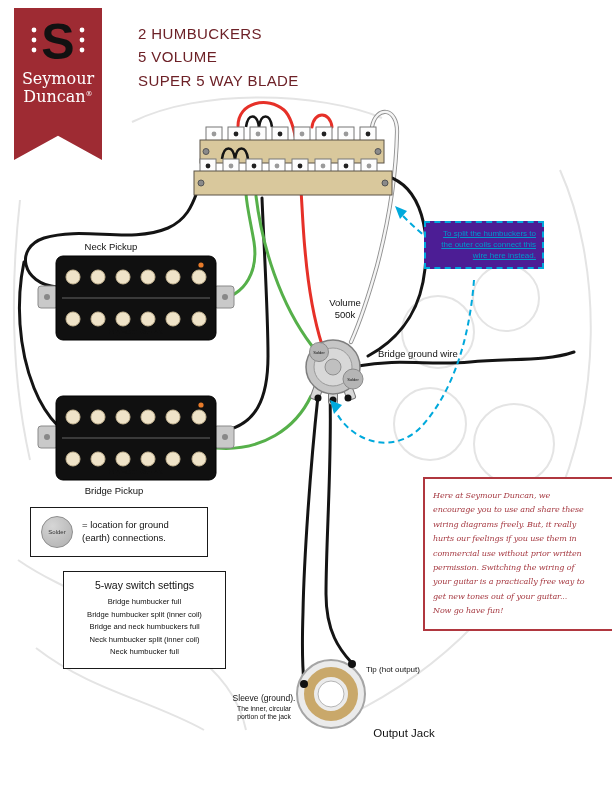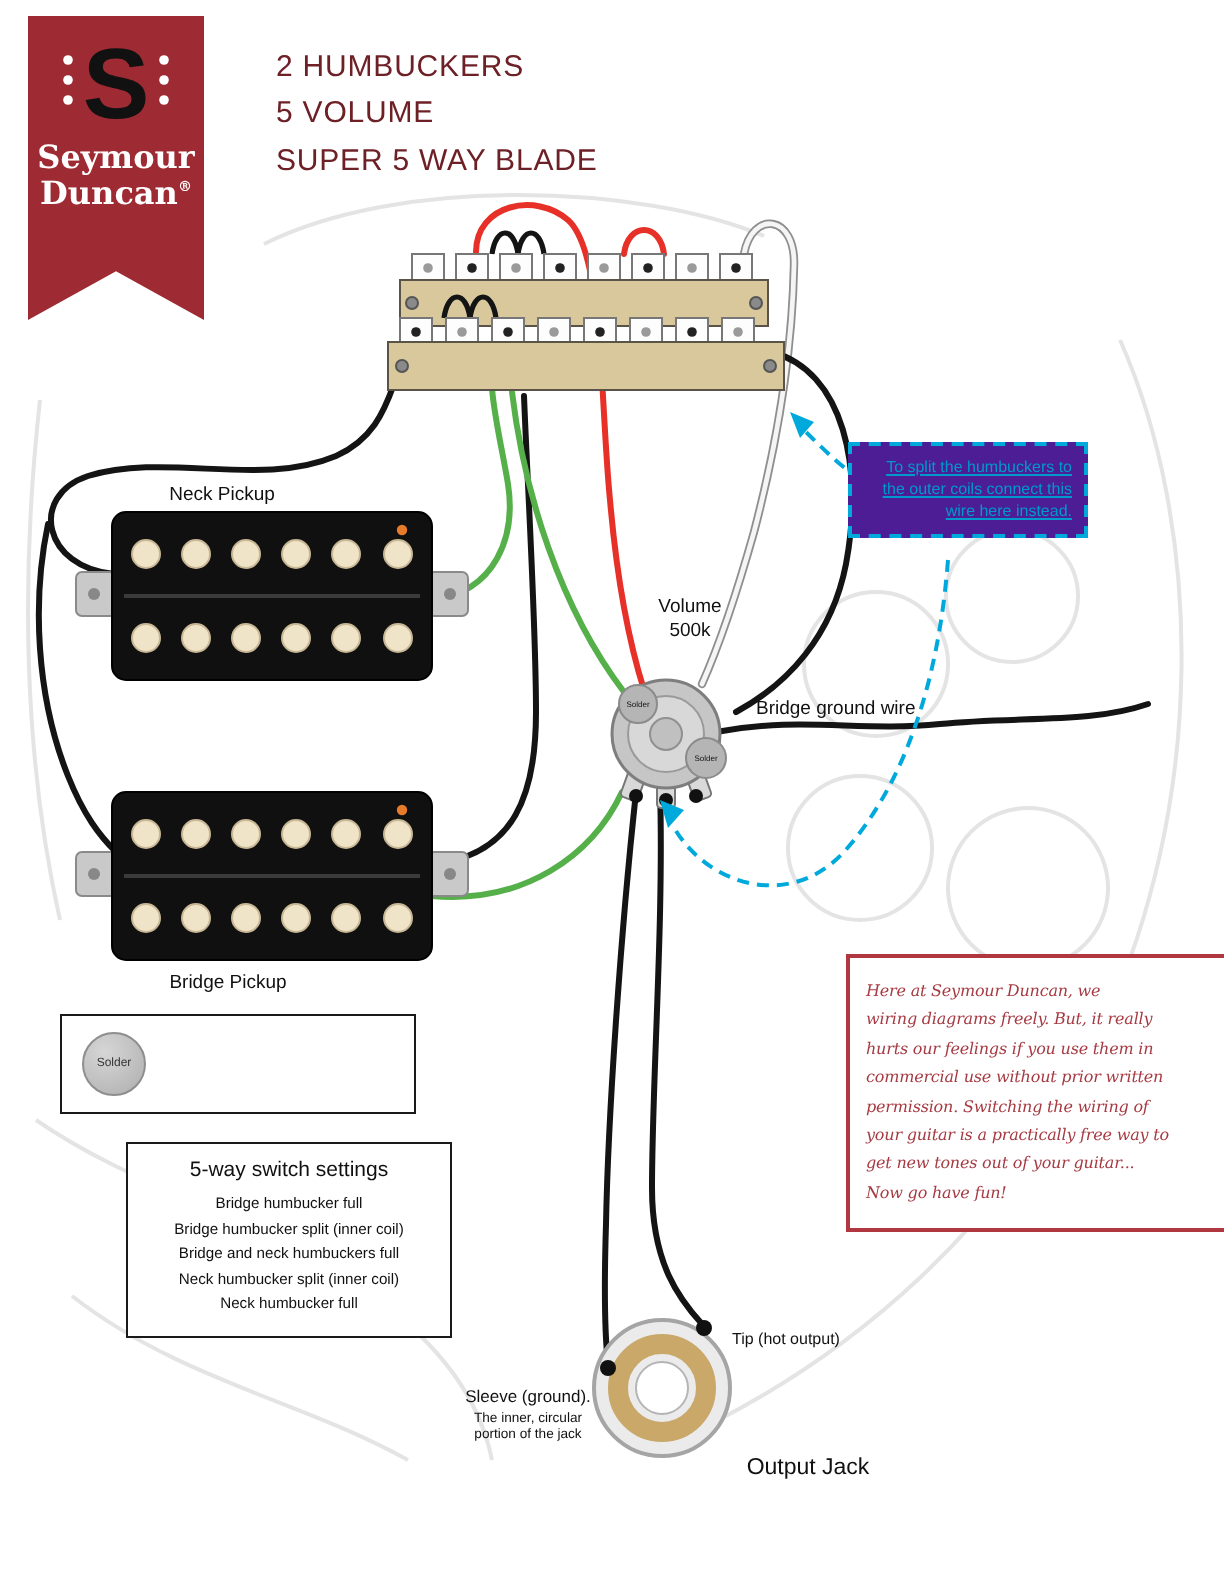--- a/index.html
+++ b/index.html
@@ -7,21 +7,21 @@
         font-family:"Liberation Sans",sans-serif;}
   .diagram{position:absolute;left:0;top:0;width:612px;height:792px;}
   svg text{font-family:"Liberation Sans",sans-serif;fill:#111;}
 
   
   .logo{position:absolute;left:14px;top:8px;width:88px;height:152px;background:#9e2b33;
         clip-path:polygon(0 0,100% 0,100% 100%,50% 84%,0 100%);
         display:flex;flex-direction:column;align-items:center;}
   .logo .monogram{margin-top:6px;}
   .logo .name{color:#fff;font-family:"DejaVu Serif",serif;font-size:16px;line-height:1.15;
-        text-align:center;font-weight:700;}
+        text-align:center;font-weight:400;}
   .logo .name sup{font-size:7px;}
 
   
   .title{position:absolute;left:138px;top:22px;color:#6d2127;font-weight:400;
          font-size:15px;line-height:1.55;letter-spacing:.4px;}
 
   
   .callout{position:absolute;left:424px;top:221px;width:120px;box-sizing:border-box;
            border:2px dashed #00a9dc;background:#4c1d95;color:#0099cc;font-size:8px;
            line-height:1.4;text-align:right;padding:5px 6px;text-decoration:underline;}
@@ -233,33 +233,35 @@
   </div>
 
   <div class="callout">
     <span>To split the humbuckers to the outer coils connect this wire here instead.</span>
   </div>
 
   <div class="legend">
     <div class="solder-dot">
       <span>Solder</span>
     </div>
+    <div class="legend-text">= location for ground (earth) connections.</div>
   </div>
 
   <div class="settings">
     <div class="settings-title">5-way switch settings</div>
     <div class="settings-item">Bridge humbucker full</div>
     <div class="settings-item">Bridge humbucker split (inner coil)</div>
     <div class="settings-item">Bridge and neck humbuckers full</div>
     <div class="settings-item">Neck humbucker split (inner coil)</div>
     <div class="settings-item">Neck humbucker full</div>
   </div>
 
   <div class="note">
     <div class="note-line">Here at Seymour Duncan, we</div>
+    <div class="note-line">encourage you to use and share these</div>
     <div class="note-line">wiring diagrams freely. But, it really</div>
     <div class="note-line">hurts our feelings if you use them in</div>
     <div class="note-line">commercial use without prior written</div>
     <div class="note-line">permission. Switching the wiring of</div>
     <div class="note-line">your guitar is a practically free way to</div>
     <div class="note-line">get new tones out of your guitar...</div>
     <div class="note-line">Now go have fun!</div>
   </div>
 
 </div>

